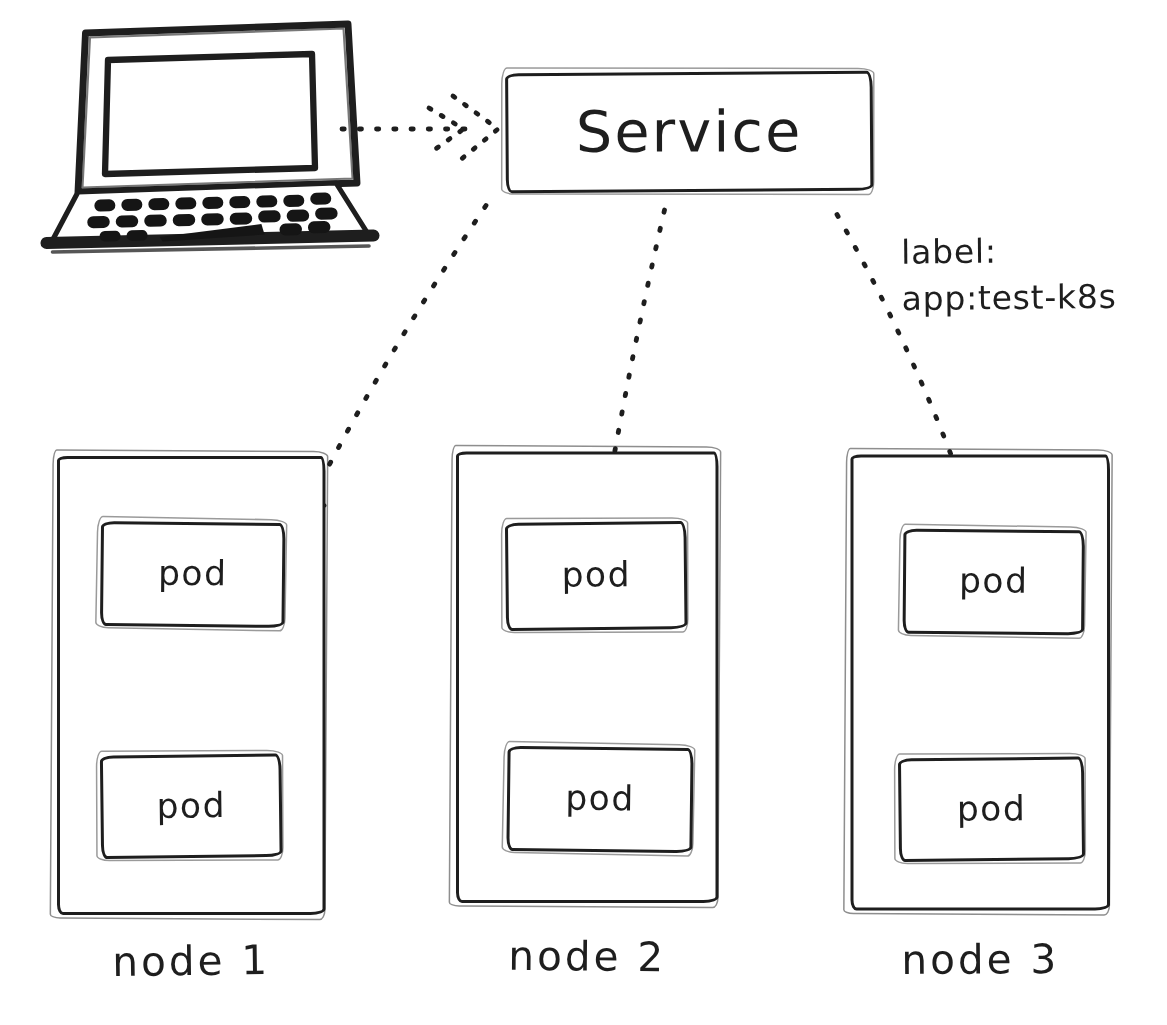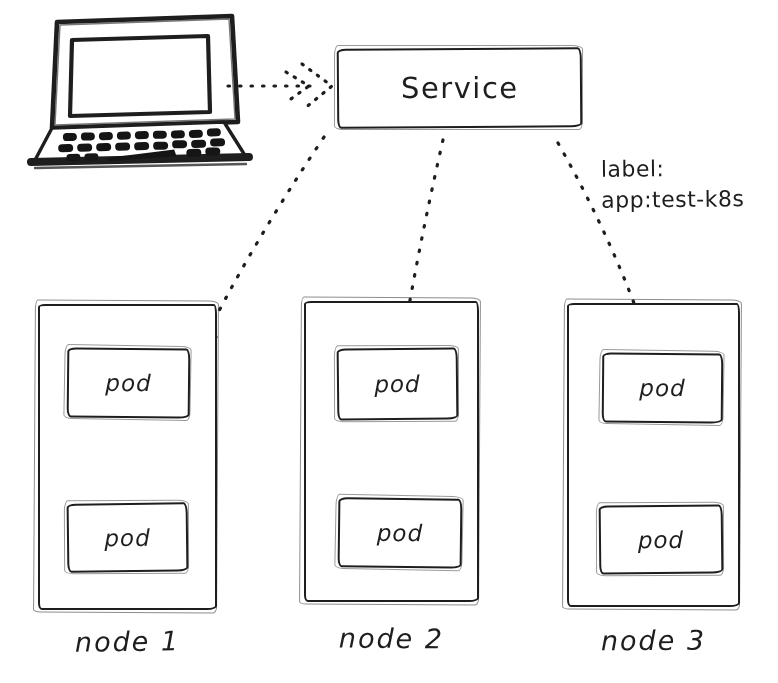--- a/index.html
+++ b/index.html
@@ -34,25 +34,25 @@
     transform:rotate(.45deg);
     pointer-events:none;
   }
 
   .service-box{
     left:337px;top:48px;width:245px;height:80px;
     transform:rotate(-.4deg);
     display:flex;align-items:center;justify-content:center;
   }
   .service-label{
-    font-size:29px;letter-spacing:1.5px;
+    font-size:38px;letter-spacing:1.5px;
     transform:rotate(.3deg);
   }
 
-  .node{position:absolute;box-sizing:border-box;font-style:italic;}
+  .node{position:absolute;box-sizing:border-box;}
   .node-1{left:38px;top:304px;width:179px;height:306px;}
   .node-2{left:304px;top:301px;width:175px;height:301px;}
   .node-3{left:567px;top:303px;width:173px;height:304px;}
   .node-frame{
     position:absolute;inset:0;
     border:2.8px solid var(--ink);
     border-radius:7px 3px 10px 4px / 3px 10px 4px 7px;
     background:#fff;
   }
   .node-frame::before{

